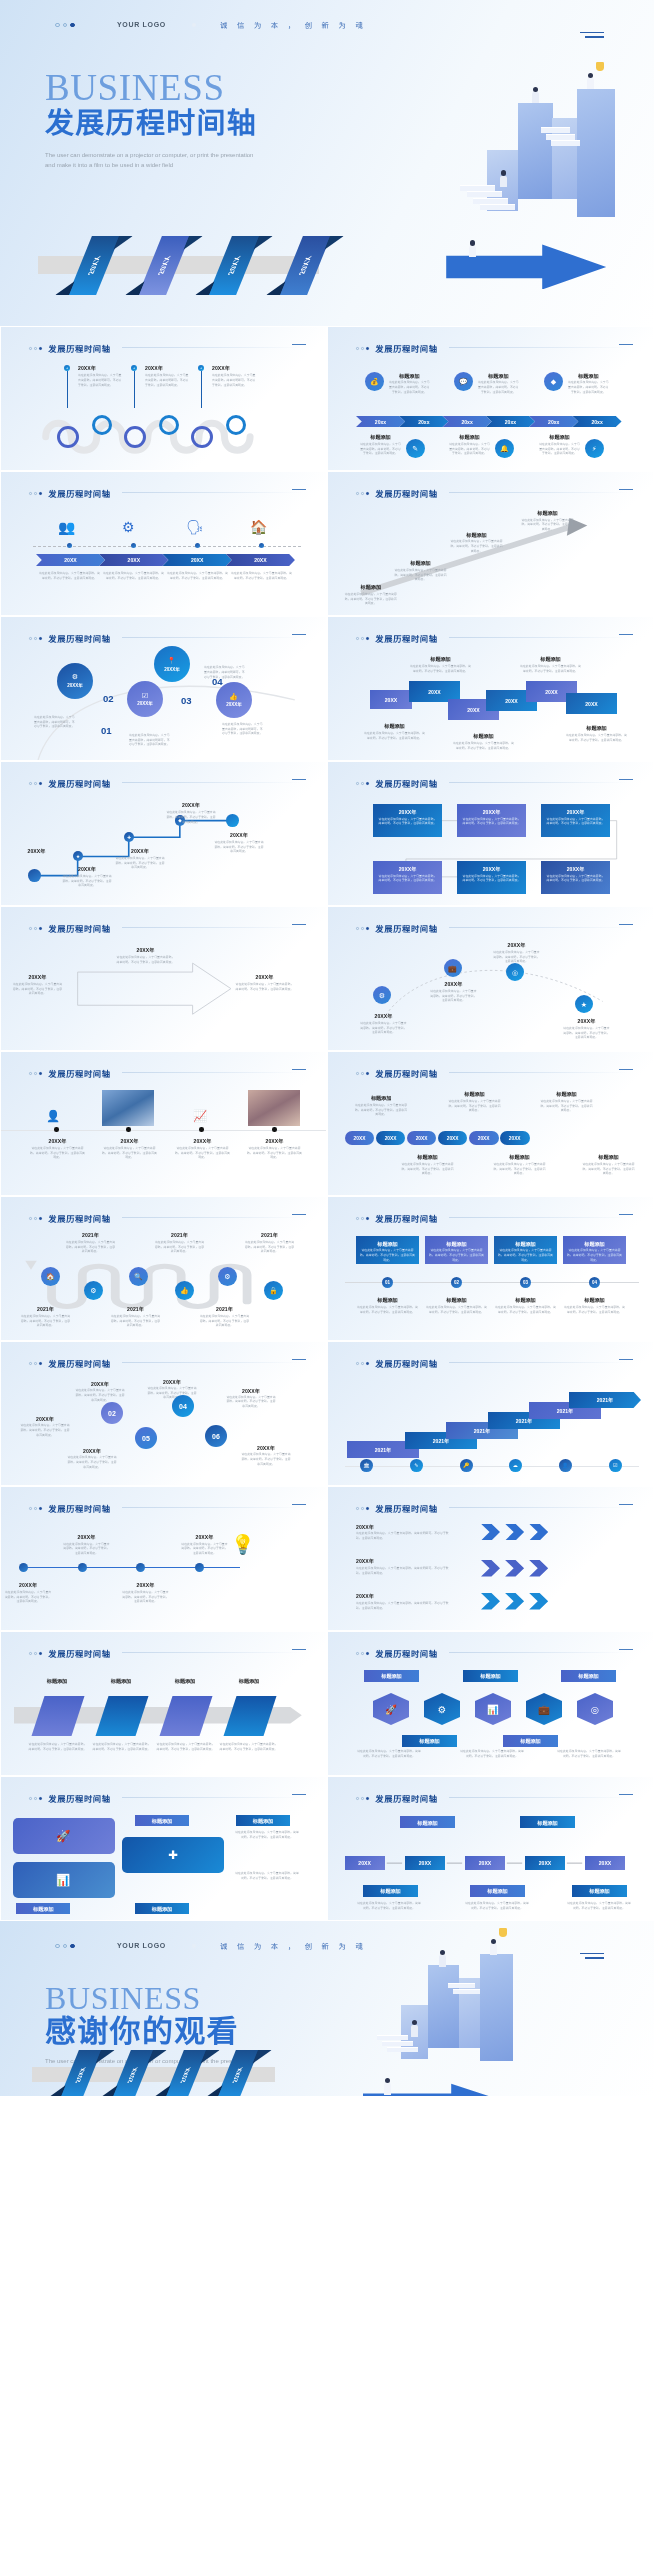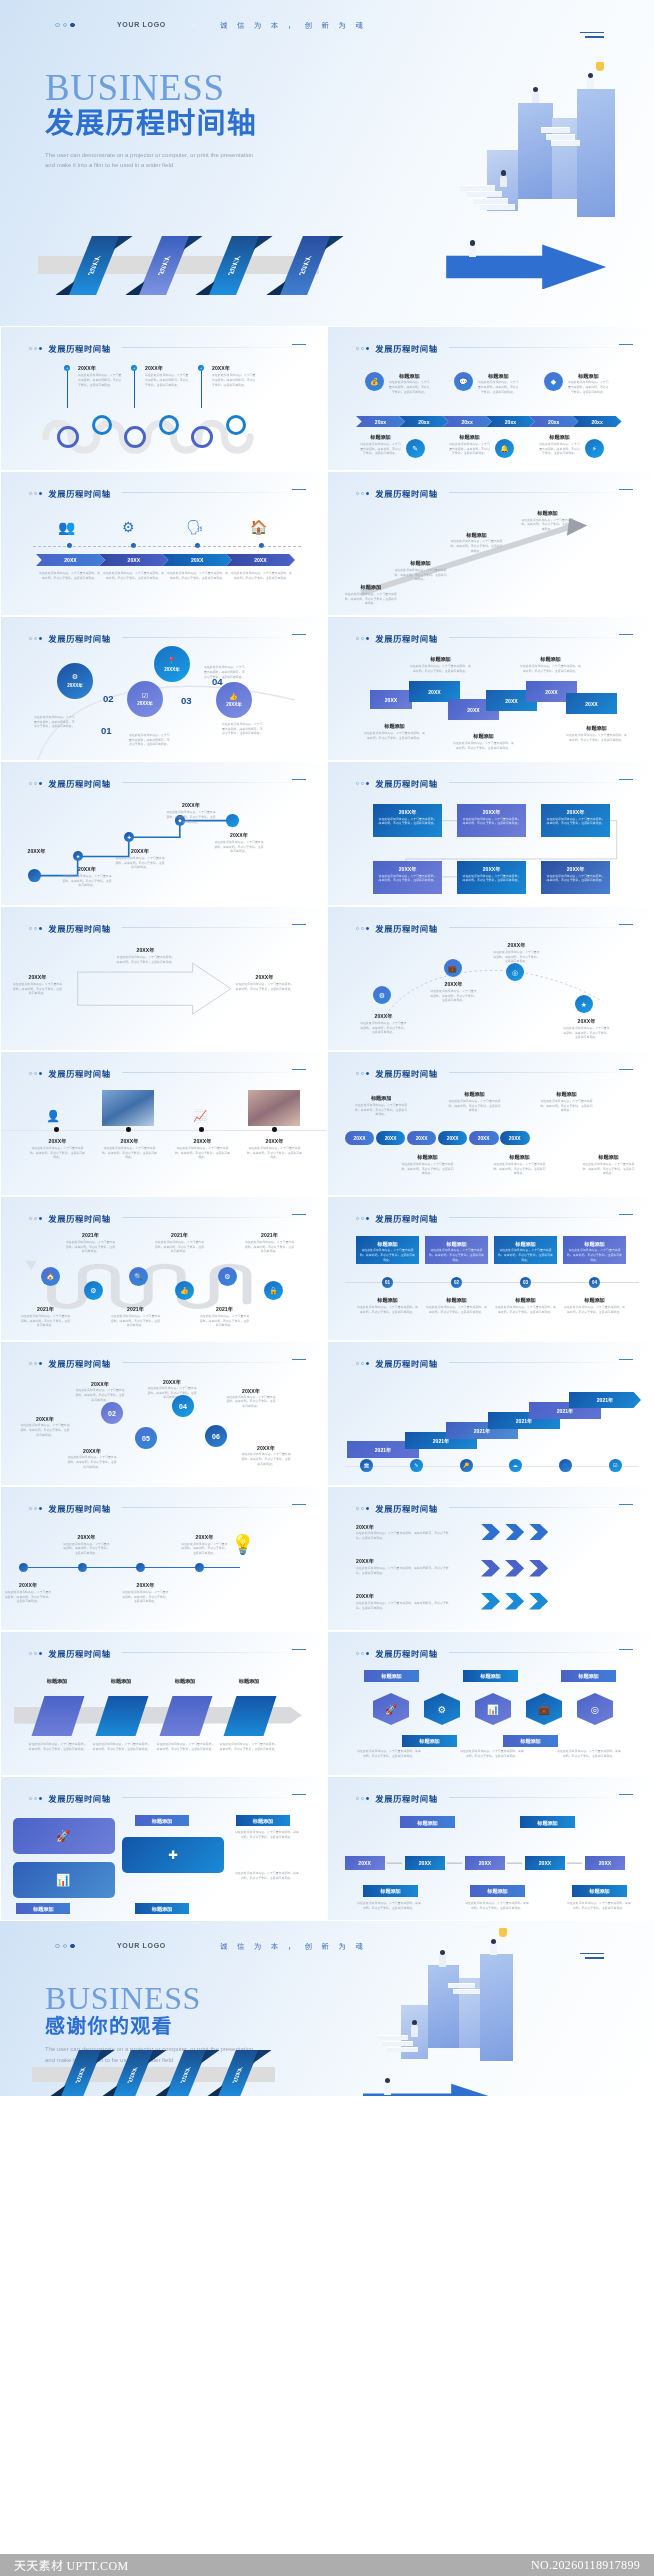--- a/index.html
+++ b/index.html
@@ -1115,21 +1115,21 @@
         <div class="sep-dot"></div>
         <div class="slogan">诚 信 为 本 ， 创 新 为 魂</div>
         <div class="menu">
             <i></i>
             <i></i>
           </div>
       </div>
 
       <div style="position:absolute;left:45px;top:61px;width:358px">
         <div class="big-en" style="font-size:32px">BUSINESS</div>
-        <div class="big-cn" style="font-size:20px">感谢你的观看</div>
+        <div class="big-cn" style="font-size:31px">感谢你的观看</div>
         <div class="cover-sub" style="margin-top:6.4px">
           <div>The user can demonstrate on a projector or computer, or print the presentation</div>
           <div>and make it into a film to be used in a wider field</div>
         </div>
       </div>
 
       <div class="illus" style="right:115px;bottom:-10.2px;width:230px;height:160px">
         <div class="blk tall" style="left:119px;top:19px;width:31px;height:83px"></div>
         <div class="blk" style="left:150px;top:32px;width:25.6px;height:70px"></div>
         <div class="blk tall" style="left:171px;top:7.7px;width:33px;height:107px"></div>
@@ -1171,19 +1171,15 @@
             <span style="font-size:5.8px">20XX</span>
           </div>
         <div class="rib c" style="left:226px;width:23px;height:49px">
             <span style="font-size:5.8px">20XX</span>
           </div>
       </div>
     </section>
 
   </div>
 
-  <div class="footer">
-    <span>天天素材 UPTT.COM</span>
-    <span>NO.20260118917899</span>
-  </div>
 
 </div>
 
 
 </body></html>

